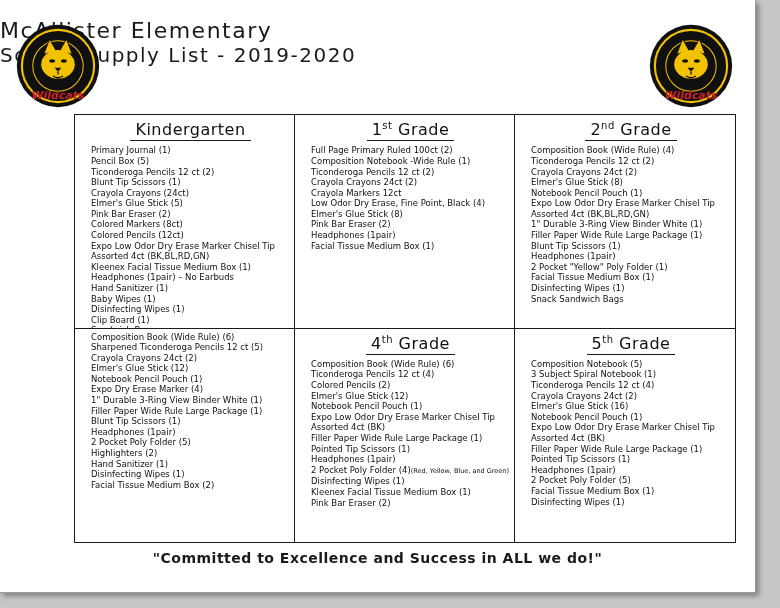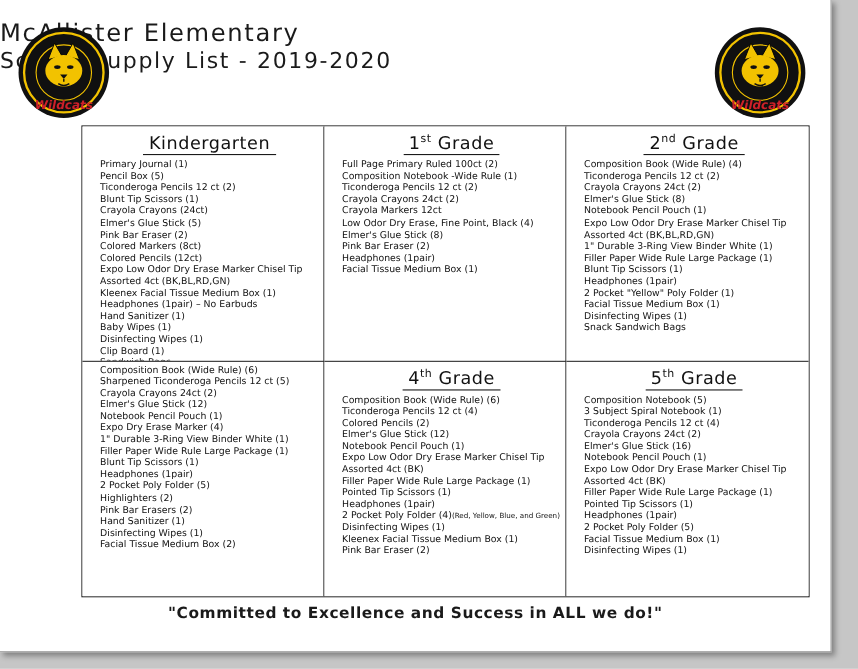--- a/index.html
+++ b/index.html
@@ -139,21 +139,20 @@
           <div class="item">Crayola Crayons 24ct (2)</div>
           <div class="item">Elmer's Glue Stick (12)</div>
           <div class="item">Notebook Pencil Pouch (1)</div>
           <div class="item">Expo Dry Erase Marker (4)</div>
           <div class="item">1" Durable 3-Ring View Binder White (1)</div>
           <div class="item">Filler Paper Wide Rule Large Package (1)</div>
           <div class="item">Blunt Tip Scissors (1)</div>
           <div class="item">Headphones (1pair)</div>
           <div class="item">2 Pocket Poly Folder (5)</div>
           <div class="item">Highlighters (2)</div>
-          <div class="item">Pink Bar Erasers (2)</div>
           <div class="item">Hand Sanitizer (1)</div>
           <div class="item">Disinfecting Wipes (1)</div>
           <div class="item">Facial Tissue Medium Box (2)</div>
         </div>
     </div>
 
     <div class="cell">
       <div class="grade-title"><span class="gt-wrap"><span>4</span><sup>th</sup><span> Grade</span></span></div>
       <div class="items">
           <div class="item">Composition Book (Wide Rule) (6)</div>

